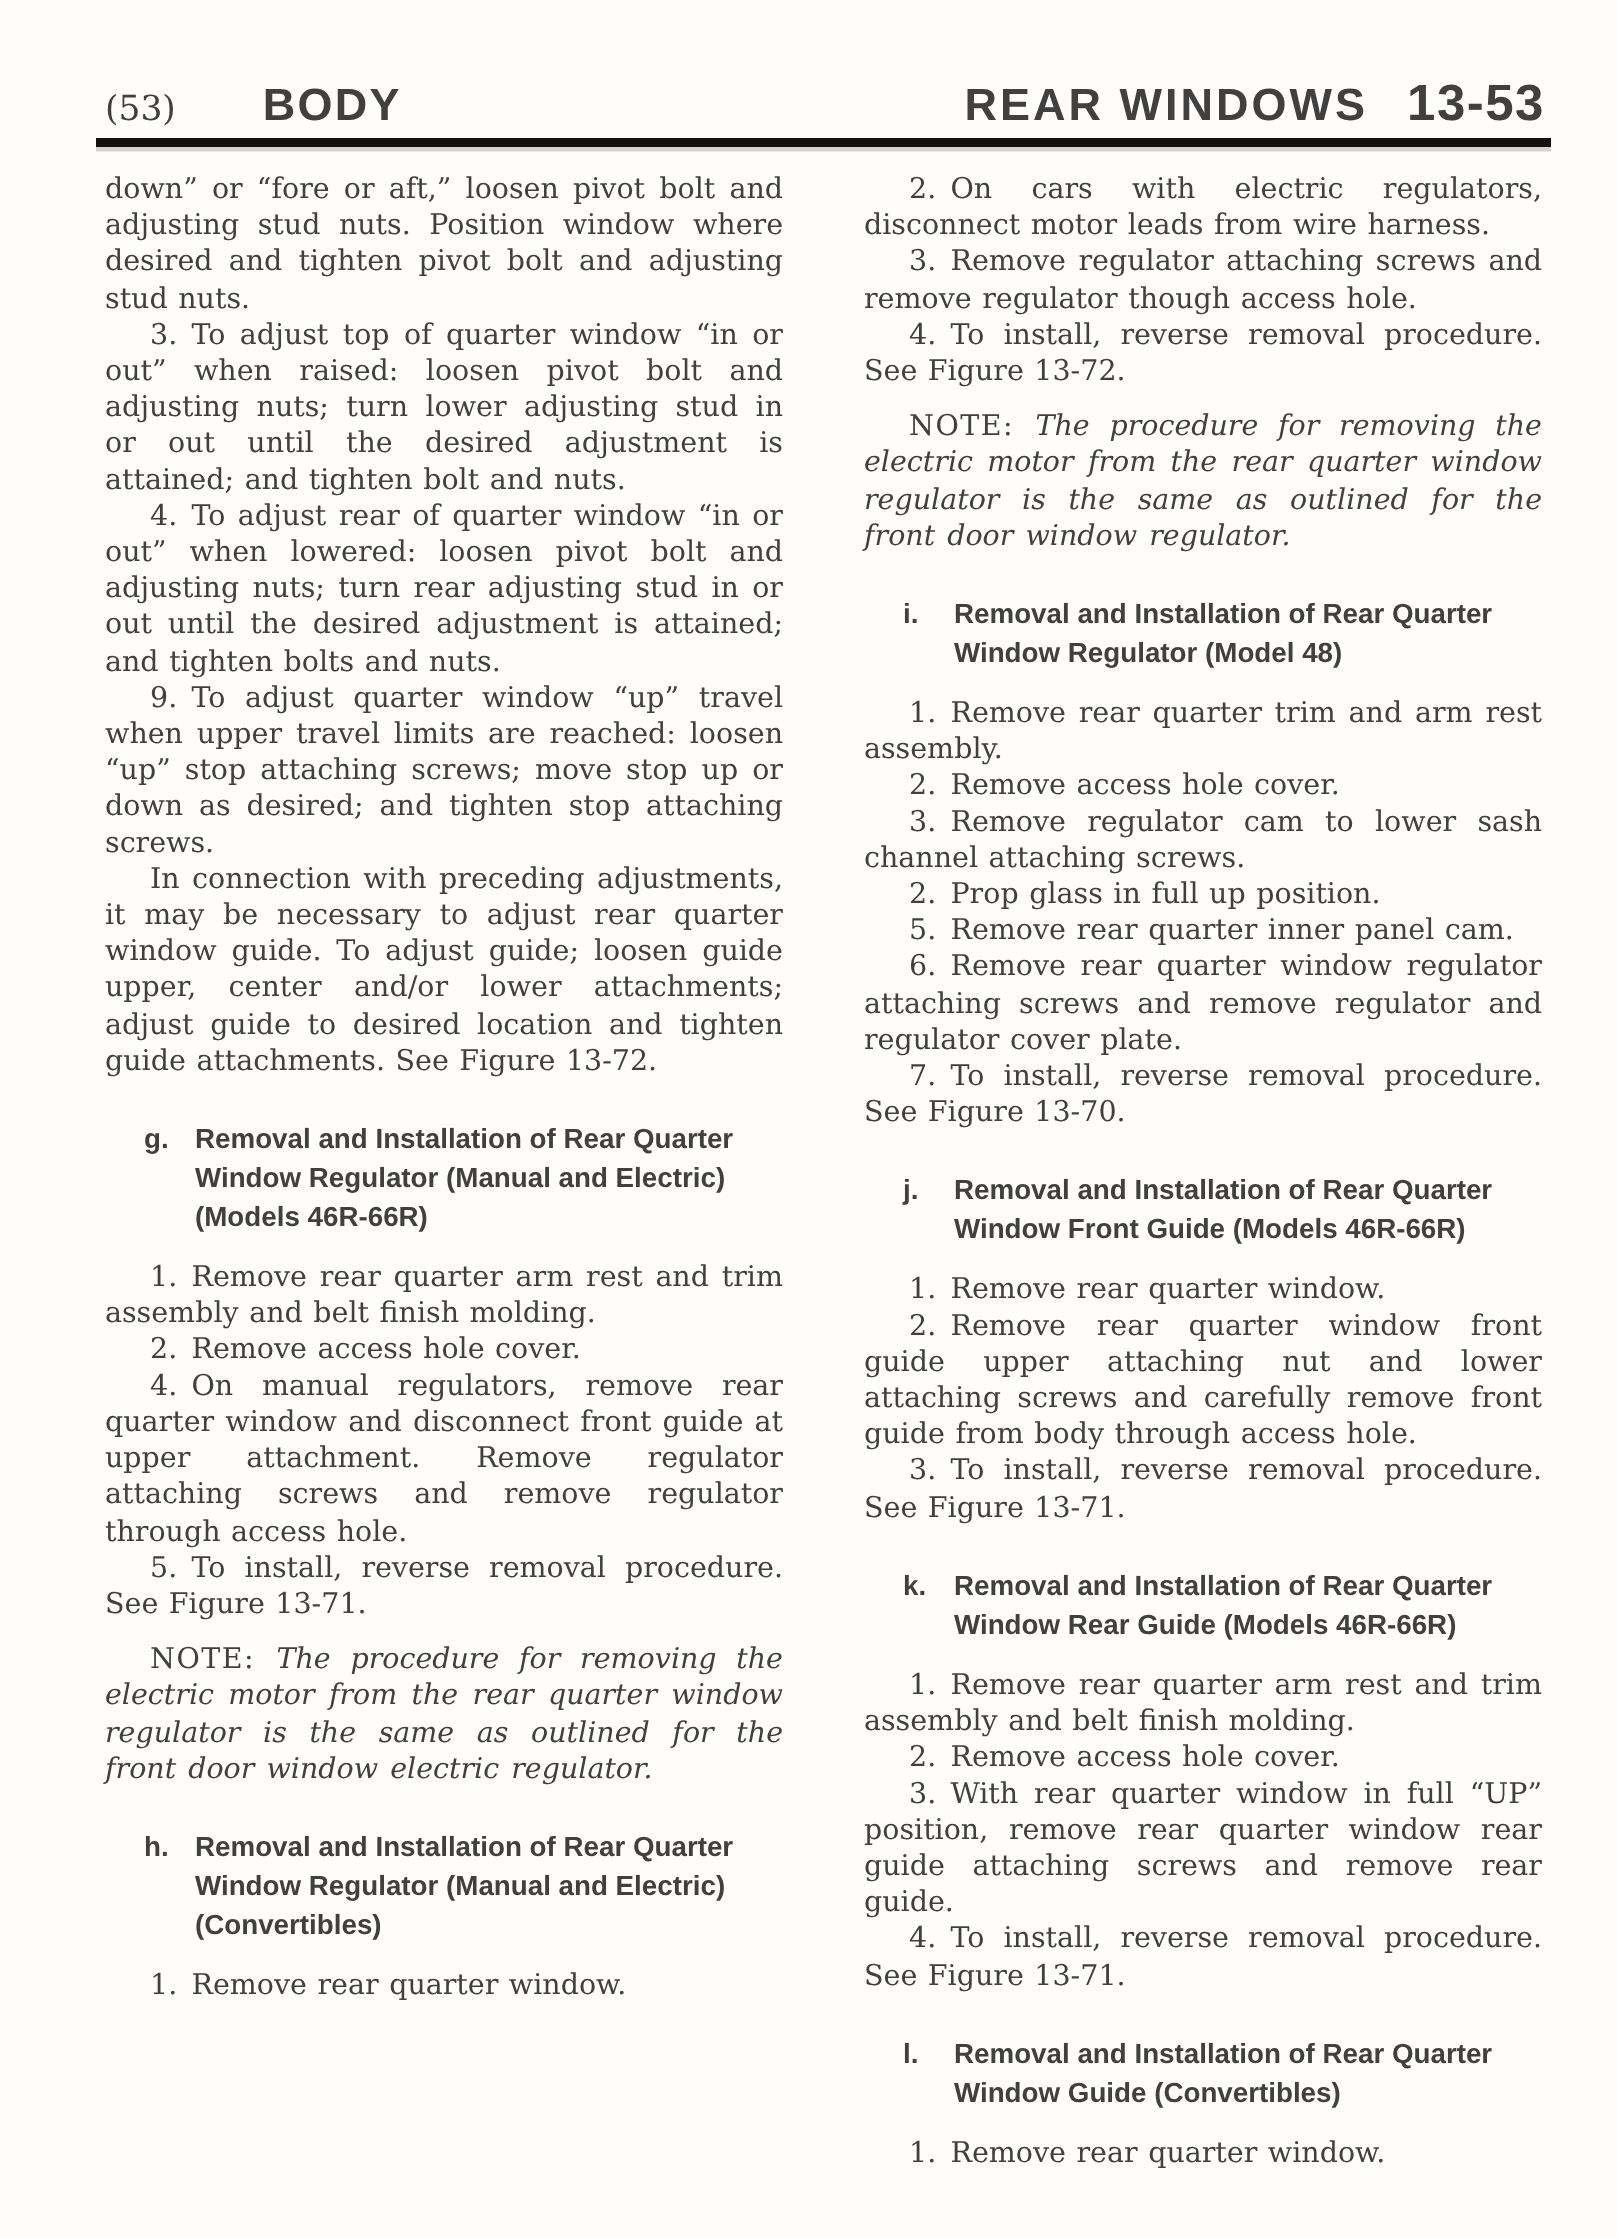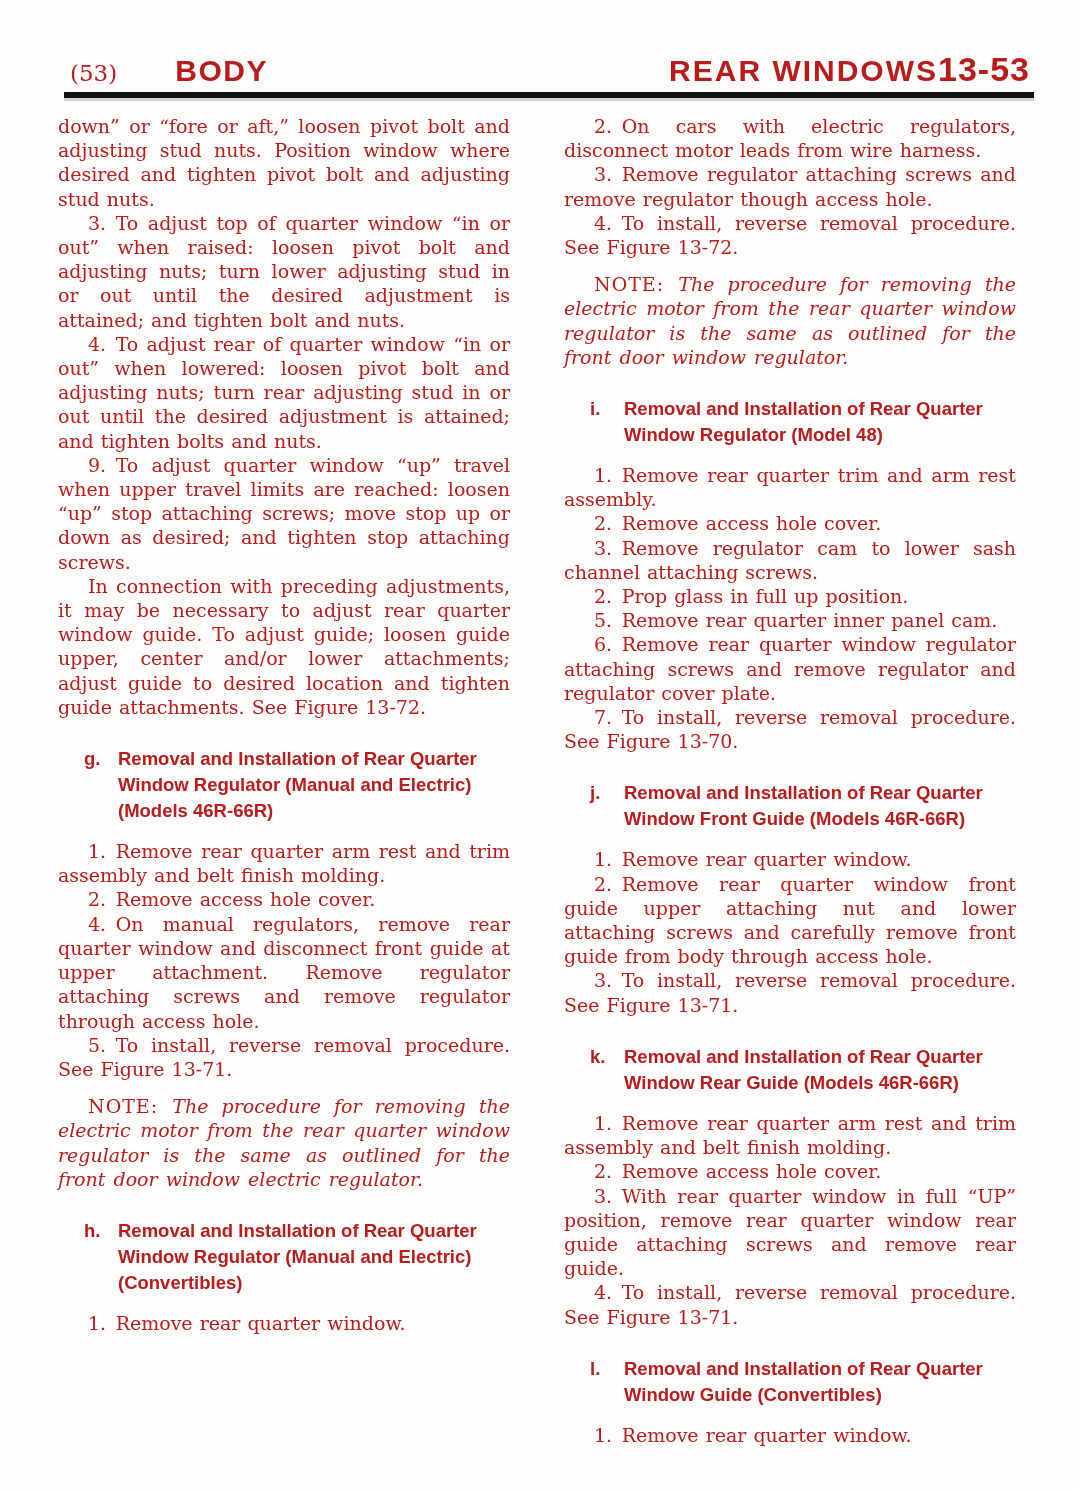--- a/index.html
+++ b/index.html
@@ -1,20 +1,20 @@
 <!DOCTYPE html>
 <html><head>
 <meta charset="utf-8">
 <style>
   html,body { margin:0; padding:0; background:#e8e8e8; }
   .page {
     position:relative;
     width:1078px; height:1492px;
     background:#fefdfb;
-    color:#b91c1c;
+    color:#404040;
     overflow:hidden;
     font-family:"DejaVu Serif", serif;
   }
   .header {
     position:absolute; top:50px; left:70px; right:48px;
     display:flex; align-items:baseline;
   }
   .folio {
     font-family:"DejaVu Serif", serif;
     font-size:23px;
@@ -25,29 +25,30 @@
     margin-left:58px;
   }
   .spacer { flex:1; }
   .section {
     font-family:"Liberation Sans", sans-serif;
     font-weight:700; font-size:30px; letter-spacing:2px;margin-left:27px;
   }
   .pagenum {
     font-family:"Liberation Sans", sans-serif;
     font-weight:700; font-size:34px; letter-spacing:1px;
+    margin-left:26px;
     text-align:center;
   }
   .rule {
     position:absolute; top:92px; left:64px; right:44px;
     height:6px; background:#121212;
     box-shadow:0 3px 0 rgba(20,20,20,.18);
   }
   .columns {
-    position:absolute; top:114px; left:58px;
+    position:absolute; top:114px; left:70px;
     display:grid; grid-template-columns:452px 452px; column-gap:54px;
   }
   .col { width:452px; }
   .col p {
     margin:0;
     font-size:19px; line-height:24.2px;
     text-align:justify;
     text-indent:30px;
     word-spacing:1px;
   }

